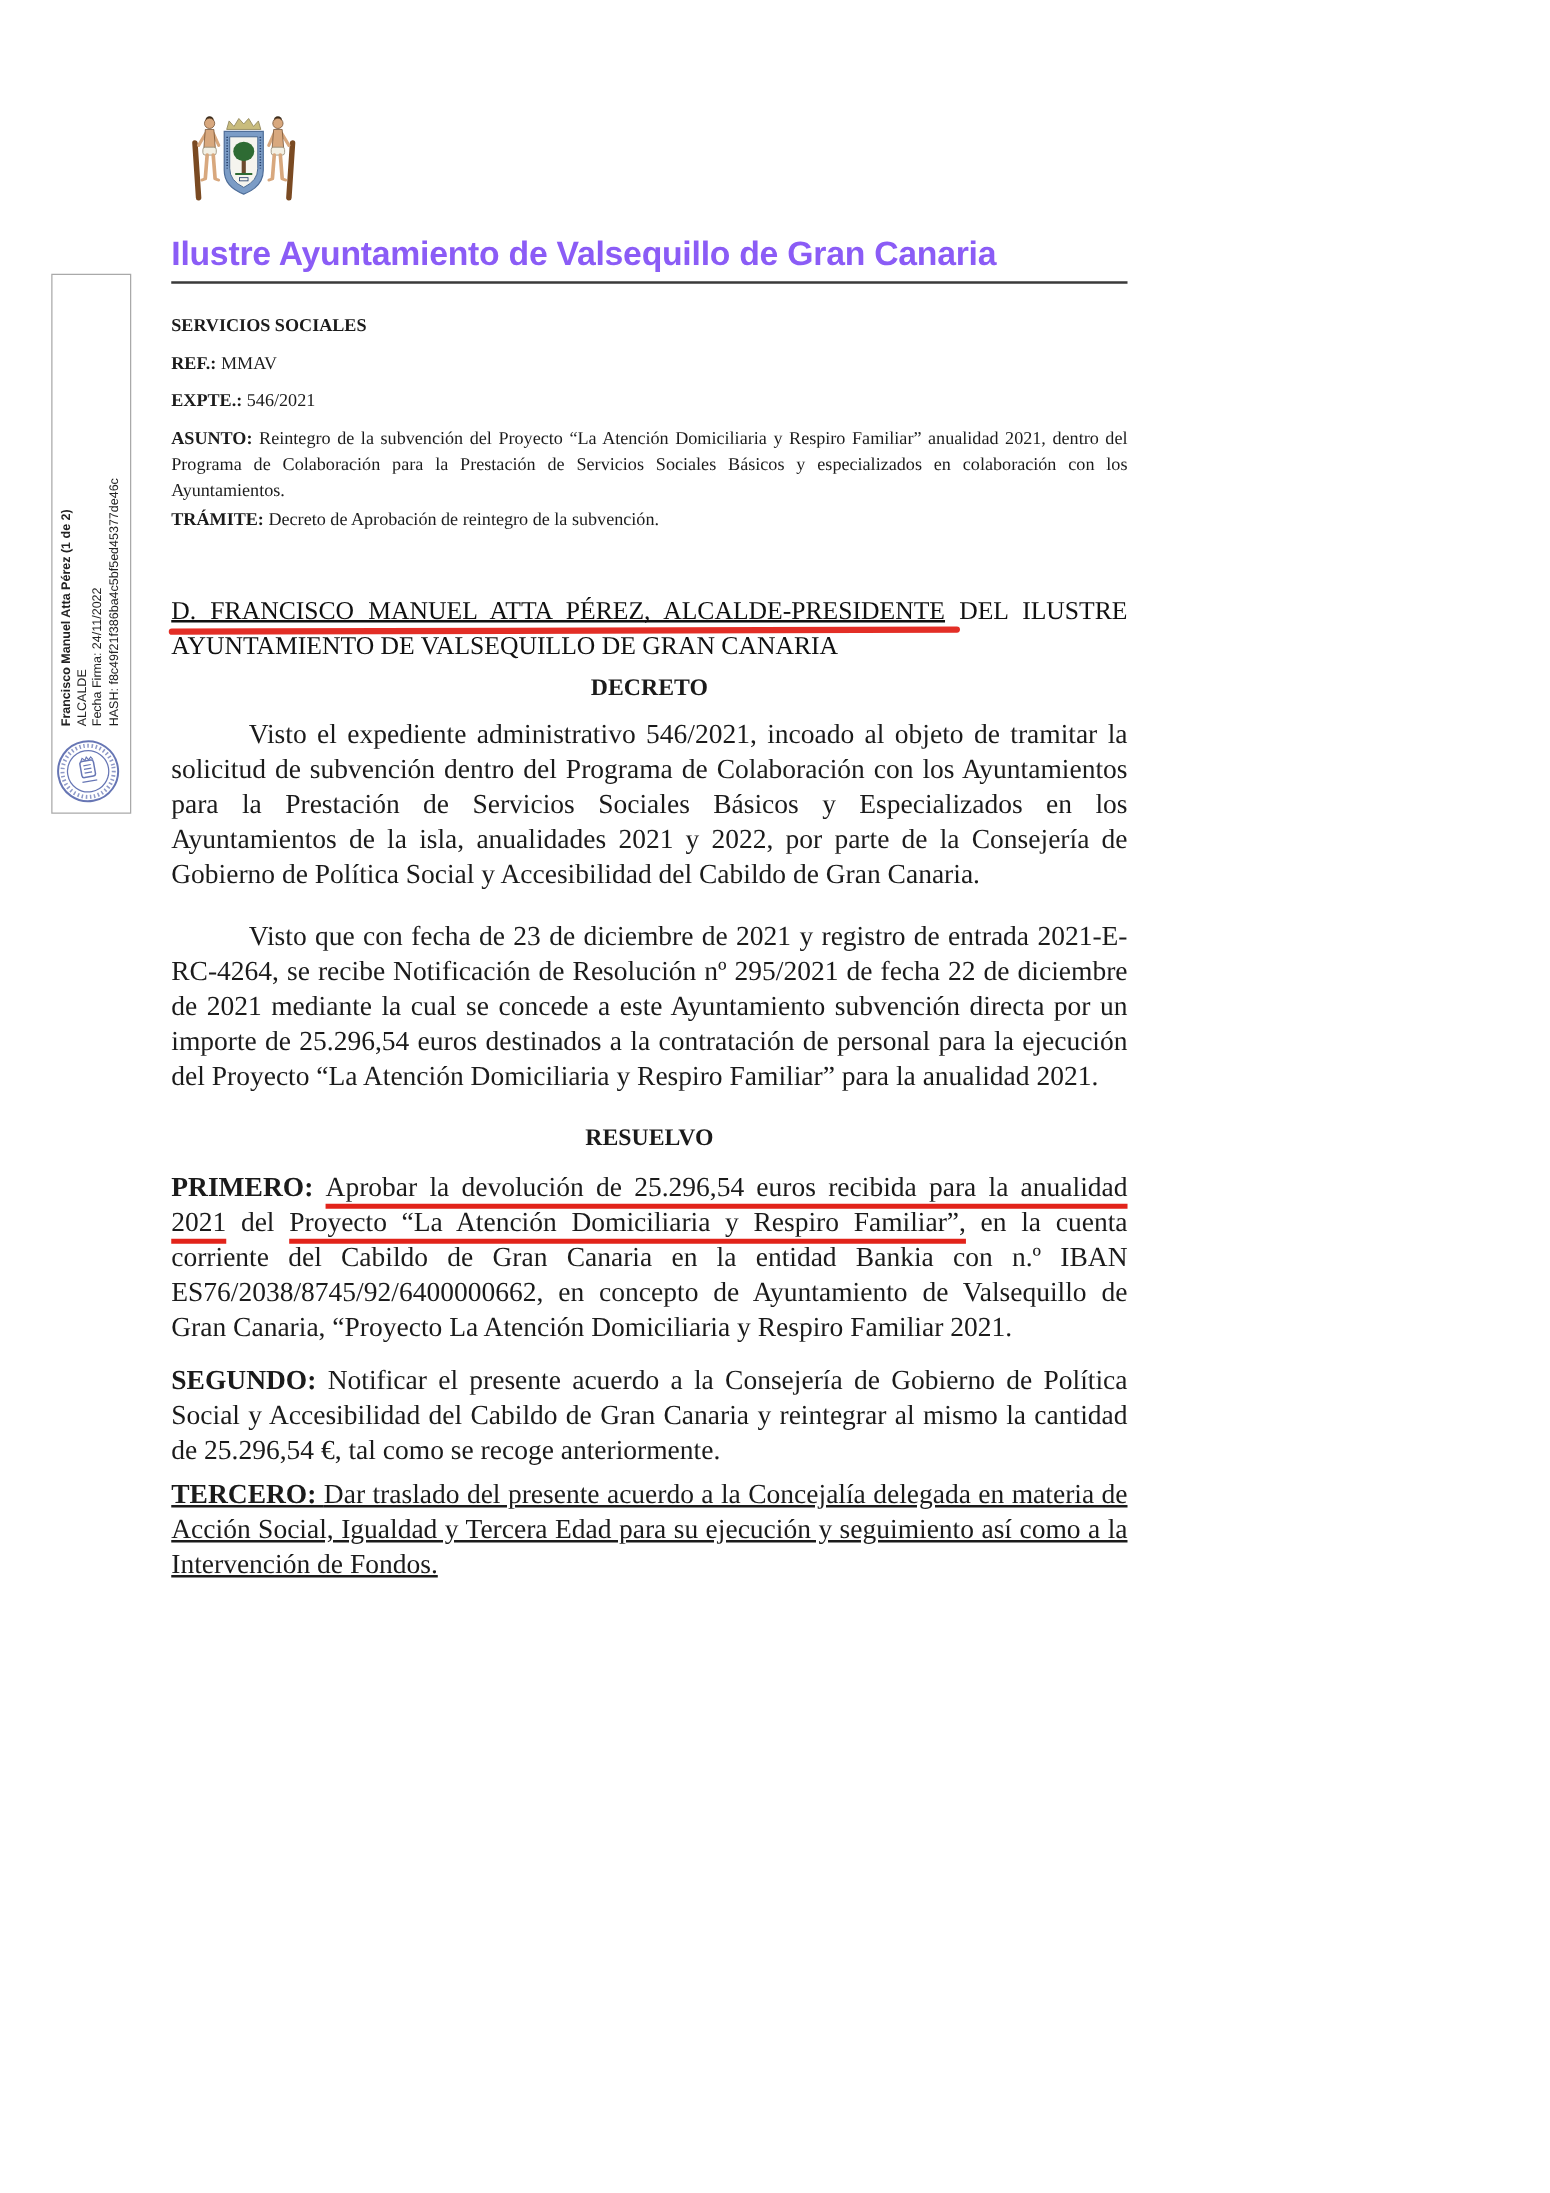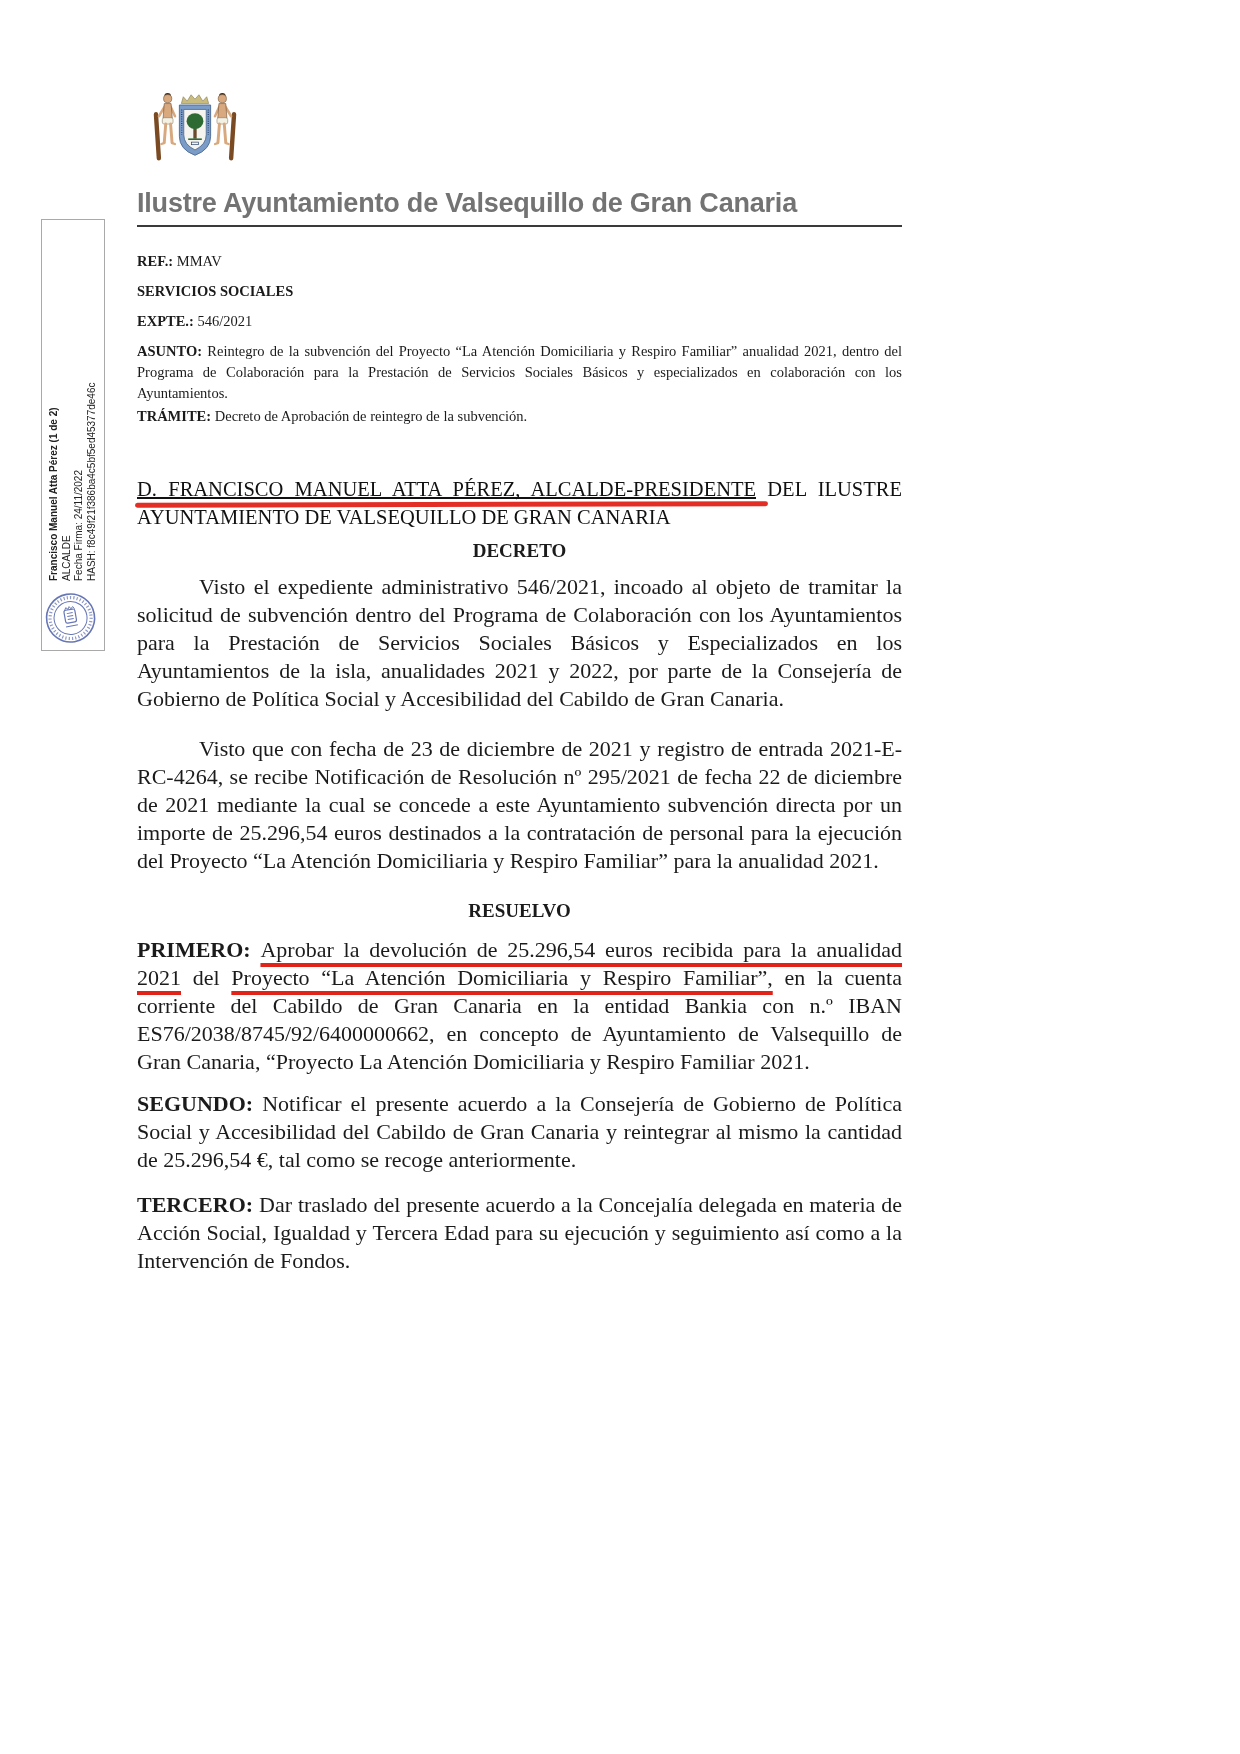--- a/index.html
+++ b/index.html
@@ -24,21 +24,21 @@
   .stamp { position:absolute; left:50%; bottom:2px; transform:translateX(-54%) rotate(-10deg); }
 
   
   .content { position:absolute; left:137px; top:0; width:765px; }
 
   .logo { margin:86px 0 0 8px; width:100px; height:82px; }
 
   .main-title {
     margin:20px 0 0 0; font-family:"Liberation Sans", sans-serif;
     font-weight:bold; font-size:27px; line-height:30px; letter-spacing:-0.2px;
-    color:#737373; white-space:nowrap;
+    color:#8b5cf6; white-space:nowrap;
   }
   .title-rule { margin-top:7px; border:none; border-top:2.5px solid #3a3a3a; height:0; }
 
   .meta { margin-top:24px; font-size:14.5px; line-height:21px; }
   .meta-line { margin:0 0 9px 0; }
   .meta-para { margin:0 0 2px 0; text-align:justify; }
   .lbl { font-weight:bold; }
 
   .doc-heading {
     margin:48px 0 0 0; font-weight:normal; font-size:20.5px; line-height:28px;
@@ -56,21 +56,21 @@
 
   .center-head { text-align:center; font-weight:bold; font-size:19px; line-height:24px; }
   .decreto  { margin-top:8px;  }
   .resuelvo { margin-top:24px; }
 
   .body-p { font-size:22px; line-height:28px; text-align:justify; margin:0; }
   .p1 { margin-top:10px; text-indent:62px; }
   .p2 { margin-top:22px; text-indent:62px; }
   .primero { margin-top:13px; }
   .segundo { margin-top:14px; }
-  .tercero { margin-top:17px; }
+  .tercero { margin-top:7px;text-decoration:underline; }
 
   .mk-red {
     text-decoration:underline; text-decoration-color:var(--marker-red,#e2231a);
     text-decoration-thickness:4px; text-underline-offset:6px;
     text-decoration-skip-ink:none;
   }
 </style>
 </head>
 <body>
 
@@ -143,22 +143,22 @@
         <ellipse cx="50" cy="36" rx="8.6" ry="8" fill="#2e6b33"></ellipse>
         <line x1="43" y1="54.5" x2="57" y2="54.5" stroke="#2e6b33" stroke-width="1.6"></line>
         <rect x="46.5" y="57.5" width="7" height="2.6" fill="none" stroke="#27406b" stroke-width="0.7"></rect>
       </svg>
     </div>
 
     <div class="main-title">Ilustre Ayuntamiento de Valsequillo de Gran Canaria</div>
     <hr class="title-rule">
 
     <div class="meta">
+      <p class="meta-line lbl">SERVICIOS SOCIALES</p>
       <p class="meta-line"><span class="lbl">REF.: </span><span>MMAV</span></p>
-      <p class="meta-line lbl">SERVICIOS SOCIALES</p>
       <p class="meta-line"><span class="lbl">EXPTE.: </span><span>546/2021</span></p>
       <p class="meta-para"><span class="lbl">ASUNTO: </span><span>Reintegro de la subvención del Proyecto “La Atención Domiciliaria y Respiro Familiar” anualidad 2021, dentro del Programa de Colaboración para la Prestación de Servicios Sociales Básicos y especializados en colaboración con los Ayuntamientos.</span></p>
       <p class="meta-line"><span class="lbl">TRÁMITE: </span><span>Decreto de Aprobación de reintegro de la subvención.</span></p>
     </div>
 
     <div class="doc-heading"><span class="head-underline">D. FRANCISCO MANUEL ATTA PÉREZ, ALCALDE-PRESIDENTE</span><span> DEL ILUSTRE AYUNTAMIENTO DE VALSEQUILLO DE GRAN CANARIA</span></div>
 
     <div class="center-head decreto">DECRETO</div>
 
     <p class="body-p p1">Visto el expediente administrativo 546/2021, incoado al objeto de tramitar la solicitud de subvención dentro del Programa de Colaboración con los Ayuntamientos para la Prestación de Servicios Sociales Básicos y Especializados en los Ayuntamientos de la isla, anualidades 2021 y 2022, por parte de la Consejería de Gobierno de Política Social y Accesibilidad del Cabildo de Gran Canaria.</p>

